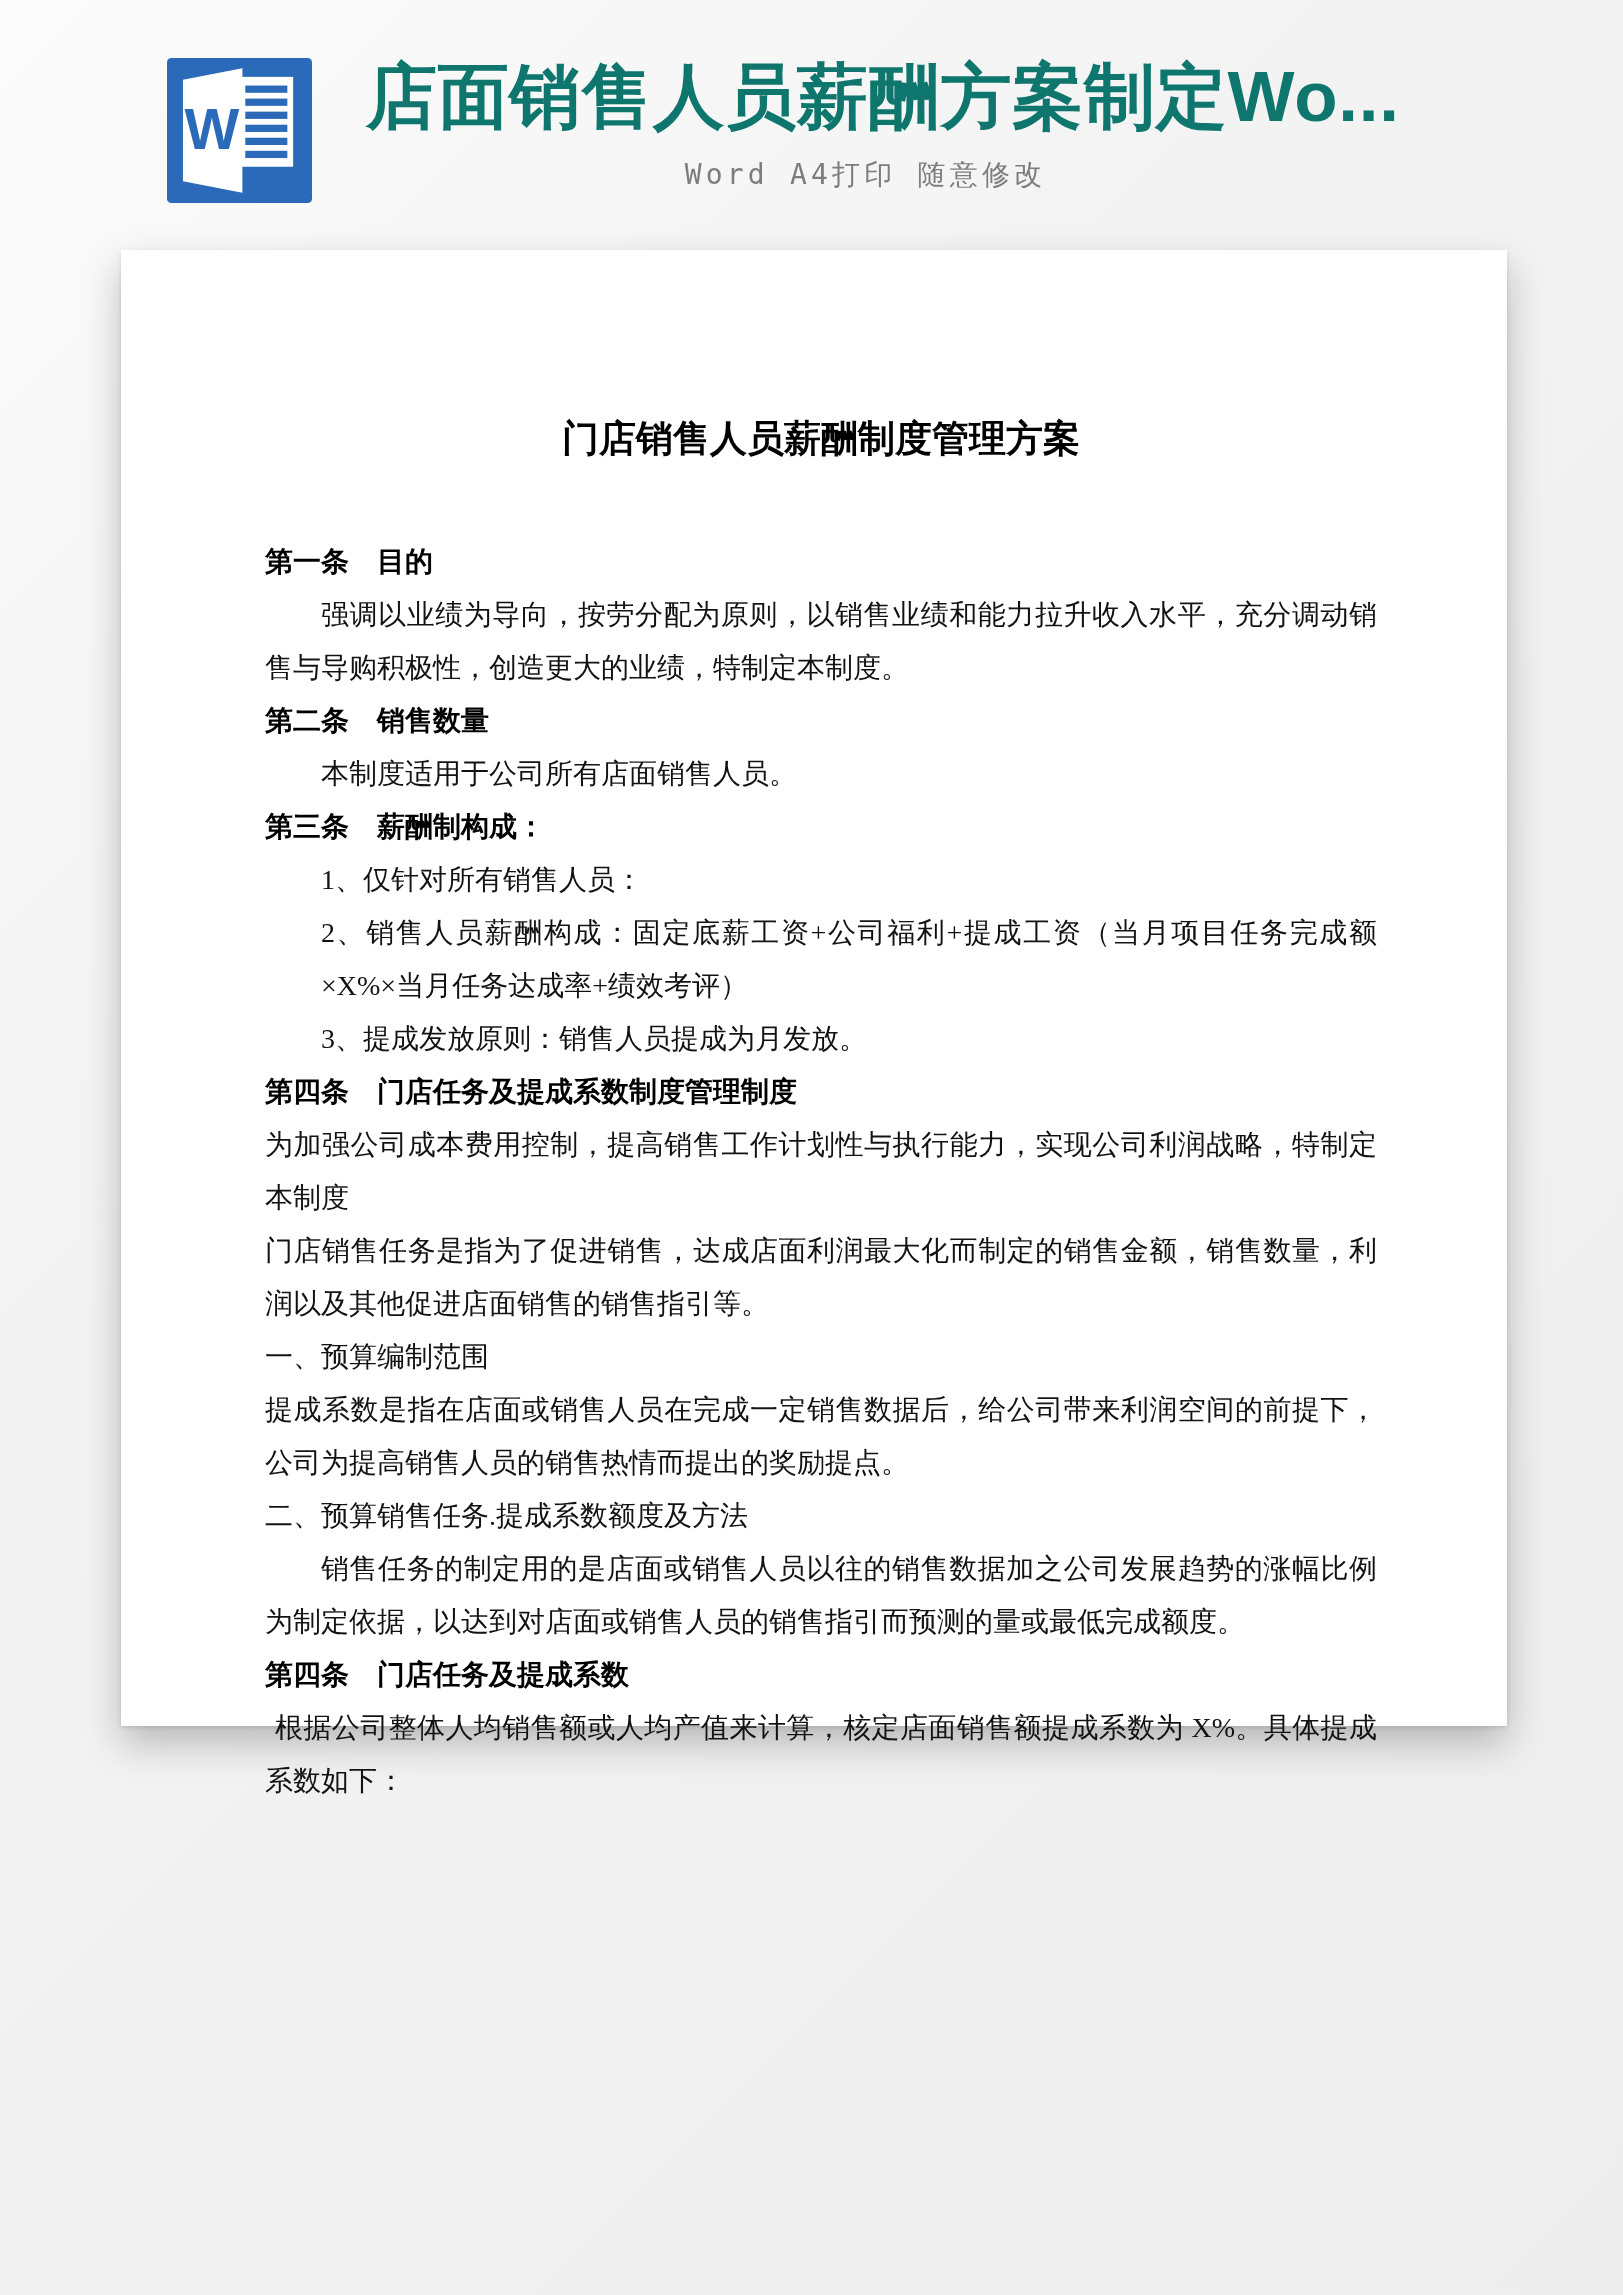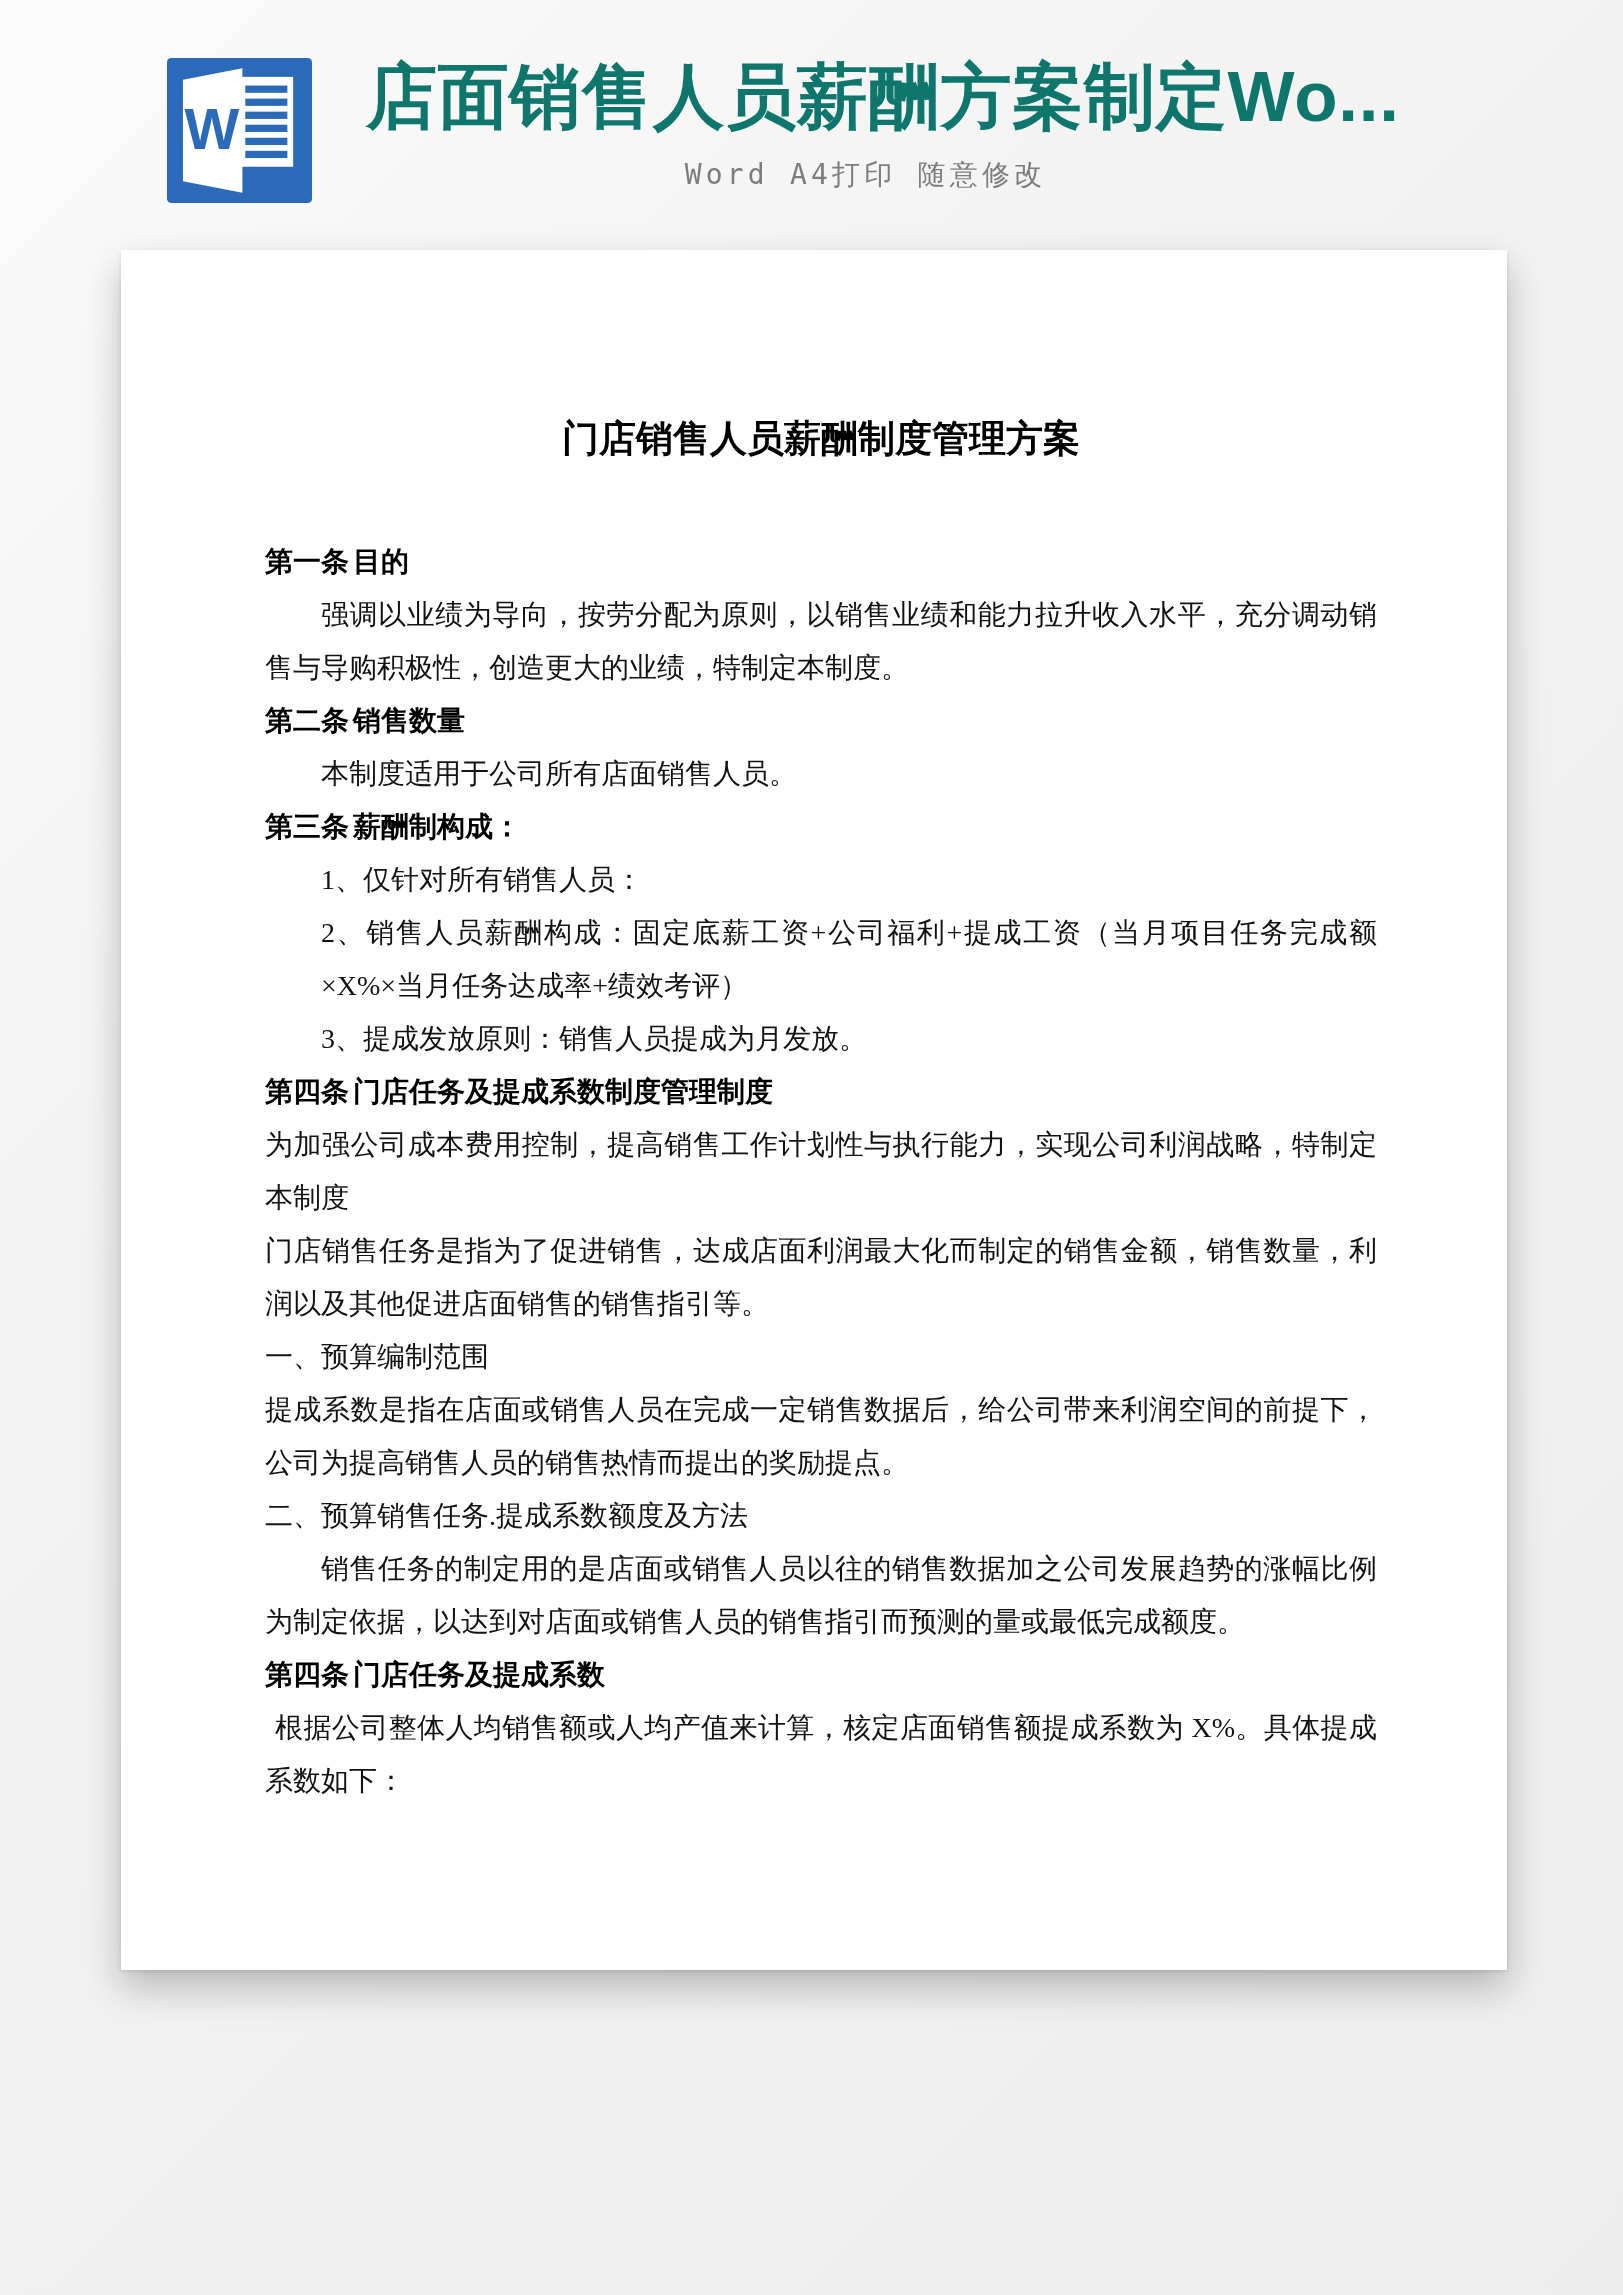--- a/index.html
+++ b/index.html
@@ -16,38 +16,38 @@
     font-size:71px;font-weight:bold;color:#0f766e;line-height:78px;
     letter-spacing:0.8px;white-space:nowrap;
   }
   .file-subtitle{
     margin-top:20px;text-align:center;box-sizing:border-box;padding-right:101px;
     font-family:"DejaVu Sans Mono","DejaVu Sans",monospace;
     font-size:28px;color:#7d7d7d;letter-spacing:4.2px;
   }
   
   .doc-page{
-    position:absolute;left:121px;top:250px;width:1386px;height:1720px;
+    position:absolute;left:121px;top:250px;width:1386px;height:1476px;
     background:#ffffff;box-sizing:border-box;
     padding:167px 130px 0 144px;
     box-shadow:0 1.7px 4.2px rgba(0,0,0,.12), 0 17px 36px rgba(0,0,0,.24);
   }
   .doc-title{
     margin:0 0 74px 0;text-align:center;
     font-family:"Liberation Serif","DejaVu Serif",serif;
     font-size:37px;line-height:44px;font-weight:bold;color:#000000;
   }
   .doc-body{
     font-family:"Liberation Serif","DejaVu Serif",serif;
     font-size:28px;line-height:53px;color:#121212;
     text-align:justify;
   }
   .blk{margin:0;}
   .blk.heading{font-weight:bold;color:#000;}
-  .blk.heading .ht{margin-left:4px;}
+  .blk.heading .ht{margin-left:28px;}
   .para.indent-first{text-indent:56px;}
   .para.indent-block{margin-left:56px;}
   .para.indent-half{text-indent:10px;}
 </style>
 </head>
 <body>
 
 <header class="file-header">
   <svg class="word-icon" viewBox="0 0 100 100" aria-hidden="true">
     <rect x="0" y="0" width="100" height="100" rx="3" fill="#2b6ab8"></rect>

